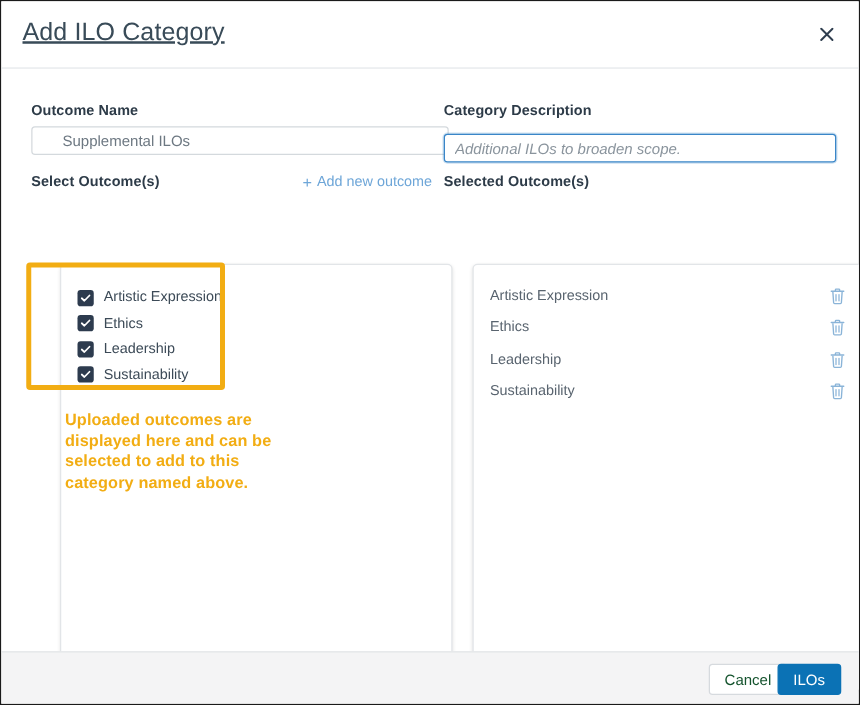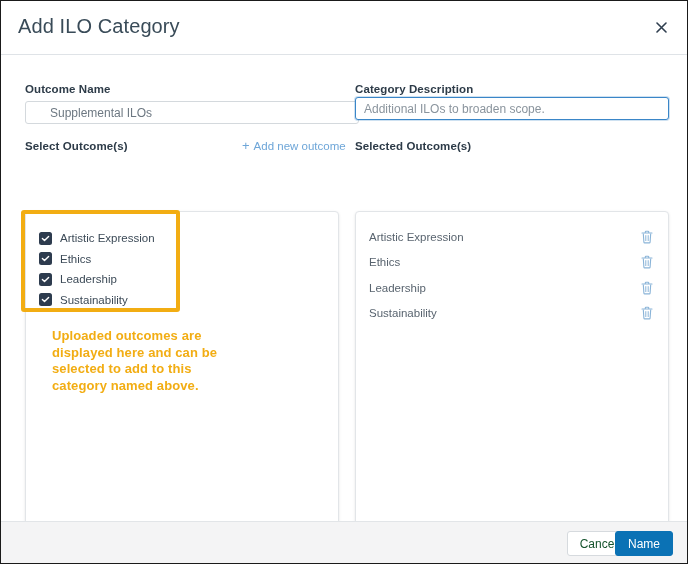--- a/index.html
+++ b/index.html
@@ -35,20 +35,21 @@
   }
   .modal-title {
     position: absolute;
     left: 17px;
     top: 14px;
     font-size: 20px;
     color: #394b58;
     font-weight: 400;
     letter-spacing: 0.1px;
     white-space: nowrap;
+    text-decoration: underline;
   }
   .close-btn {
     position: absolute;
     right: 14px;
     top: 14px;
     width: 24px;
     height: 24px;
     display: flex;
     align-items: center;
     justify-content: center;
@@ -118,20 +119,21 @@
 
   
   .panel {
     position: absolute;
     background: #ffffff;
     border: 1px solid #e2e5e8;
     border-radius: 4px;
     box-shadow: 0 1px 3px rgba(0,0,0,0.10);
     box-sizing: border-box;
     overflow: hidden;
+    margin-left: 23px;
   }
   #panel-left  { left: 24px;  top: 156px; width: 314px; height: 341px; }
   #panel-right { left: 354px; top: 156px; width: 314px; height: 341px; }
 
   
   .outcome-row {
     position: relative;
     display: flex;
     align-items: center;
     height: 20.5px;
@@ -257,21 +259,21 @@
       </svg>
     </button>
   </div>
 
   <div class="modal-body">
 
     <div class="field-label" style="left:24px; top:28px;">Outcome Name</div>
     <input class="text-input" style="left: 24px; top: 46px; width: 334px; padding-left: 24px;" value="Supplemental ILOs">
 
     <div class="field-label" style="left:354px; top:28px;">Category Description</div>
-    <input class="text-input focused" style="left: 354px; top: 42px; width: 314px;" placeholder="Additional ILOs to broaden scope.">
+    <input class="text-input focused" style="left: 354px; top: 52px; width: 314px; font-style: italic;" placeholder="Additional ILOs to broaden scope.">
 
     <div class="field-label" style="left:24px; top:85px;text-align:center;">Select Outcome(s)</div>
 
     <button class="link-btn" style="left:241px; top:84px;">
       <span class="plus-glyph">+</span>
       <span>Add new outcome</span>
     </button>
 
     <div class="field-label" style="left:354px; top:85px;">Selected Outcome(s)</div>
 
@@ -361,16 +363,16 @@
         </div>
     </div>
 
     <div class="anno-box"></div>
     <div class="anno-text">Uploaded outcomes are displayed here and can be selected to add to this category named above.</div>
 
   </div>
 
   <div class="modal-footer">
     <button class="btn btn-cancel">Cancel</button>
-    <button class="btn btn-save">Name</button>
+    <button class="btn btn-save">ILOs</button>
   </div>
 
 </div>
 
 </body></html>

